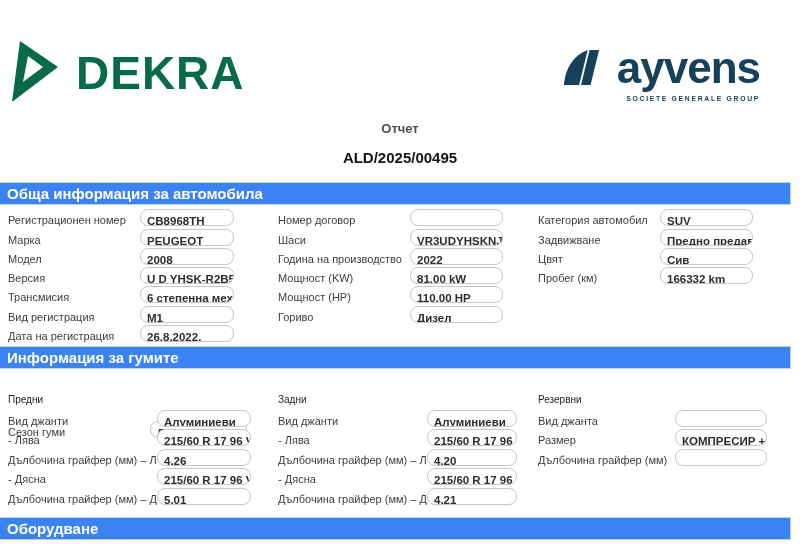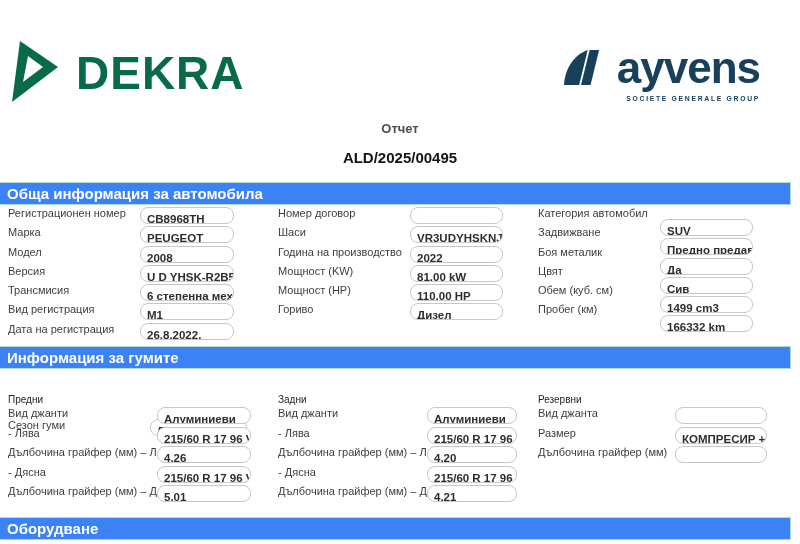--- a/index.html
+++ b/index.html
@@ -20,21 +20,21 @@
   .section-bar {
     position:absolute; left:0; width:791px; height:23px; box-sizing:border-box;
     background:#3b82f6; border:1px solid #b4ddcf; border-left:none;
     color:#ffffff; font-weight:bold; font-size:15px; line-height:21px; padding-left:7px;
     white-space:nowrap; overflow:hidden;
   }
   #bar-general { top:182px; }
   #bar-tires   { top:346px; }
   #bar-equip   { top:517px; }
   
-  .frow { display:flex; align-items:flex-start; height:19.3px; }
+  .frow { display:flex; align-items:flex-end; height:19.3px; }
   .flabel { font-size:11px; color:#3d3d3d; flex:0 0 auto; white-space:nowrap; overflow:hidden; }
   .fbox {
     box-sizing:border-box; height:17px; border:1.5px solid #c7c7c7; border-radius:8px;
     background:#fff; font-size:11.5px; color:#2d2d2d; padding:4px 6px 0 6px; line-height:14.5px;
     white-space:nowrap; overflow:hidden; flex:0 0 auto;font-weight:bold;
   }
   
   #general-grid { position:absolute; top:207px; left:8px; display:flex; }
   .gcol1 .flabel { width:132px; } .gcol1 .fbox { width:94px; }
   .gcol2 { margin-left:44px; } .gcol2 .flabel { width:132px; } .gcol2 .fbox { width:93px; }
@@ -154,34 +154,26 @@
       <div class="frow">
         <span class="flabel">Категория автомобил</span>
         <span class="fbox">SUV</span>
       </div>
 
       <div class="frow">
         <span class="flabel">Задвижване</span>
         <span class="fbox">Предно предаване</span>
       </div>
 
-      <div class="frow">
-        <span class="flabel">Боя металик</span>
-        <span class="fbox">Да</span>
-      </div>
 
       <div class="frow">
         <span class="flabel">Цвят</span>
         <span class="fbox">Сив</span>
       </div>
 
-      <div class="frow">
-        <span class="flabel">Обем (куб. см)</span>
-        <span class="fbox">1499 cm3</span>
-      </div>
 
       <div class="frow">
         <span class="flabel">Пробег (км)</span>
         <span class="fbox">166332 km</span>
       </div>
     </div>
 </div>
 
 <div id="bar-tires" class="section-bar">Информация за гумите</div>
 

